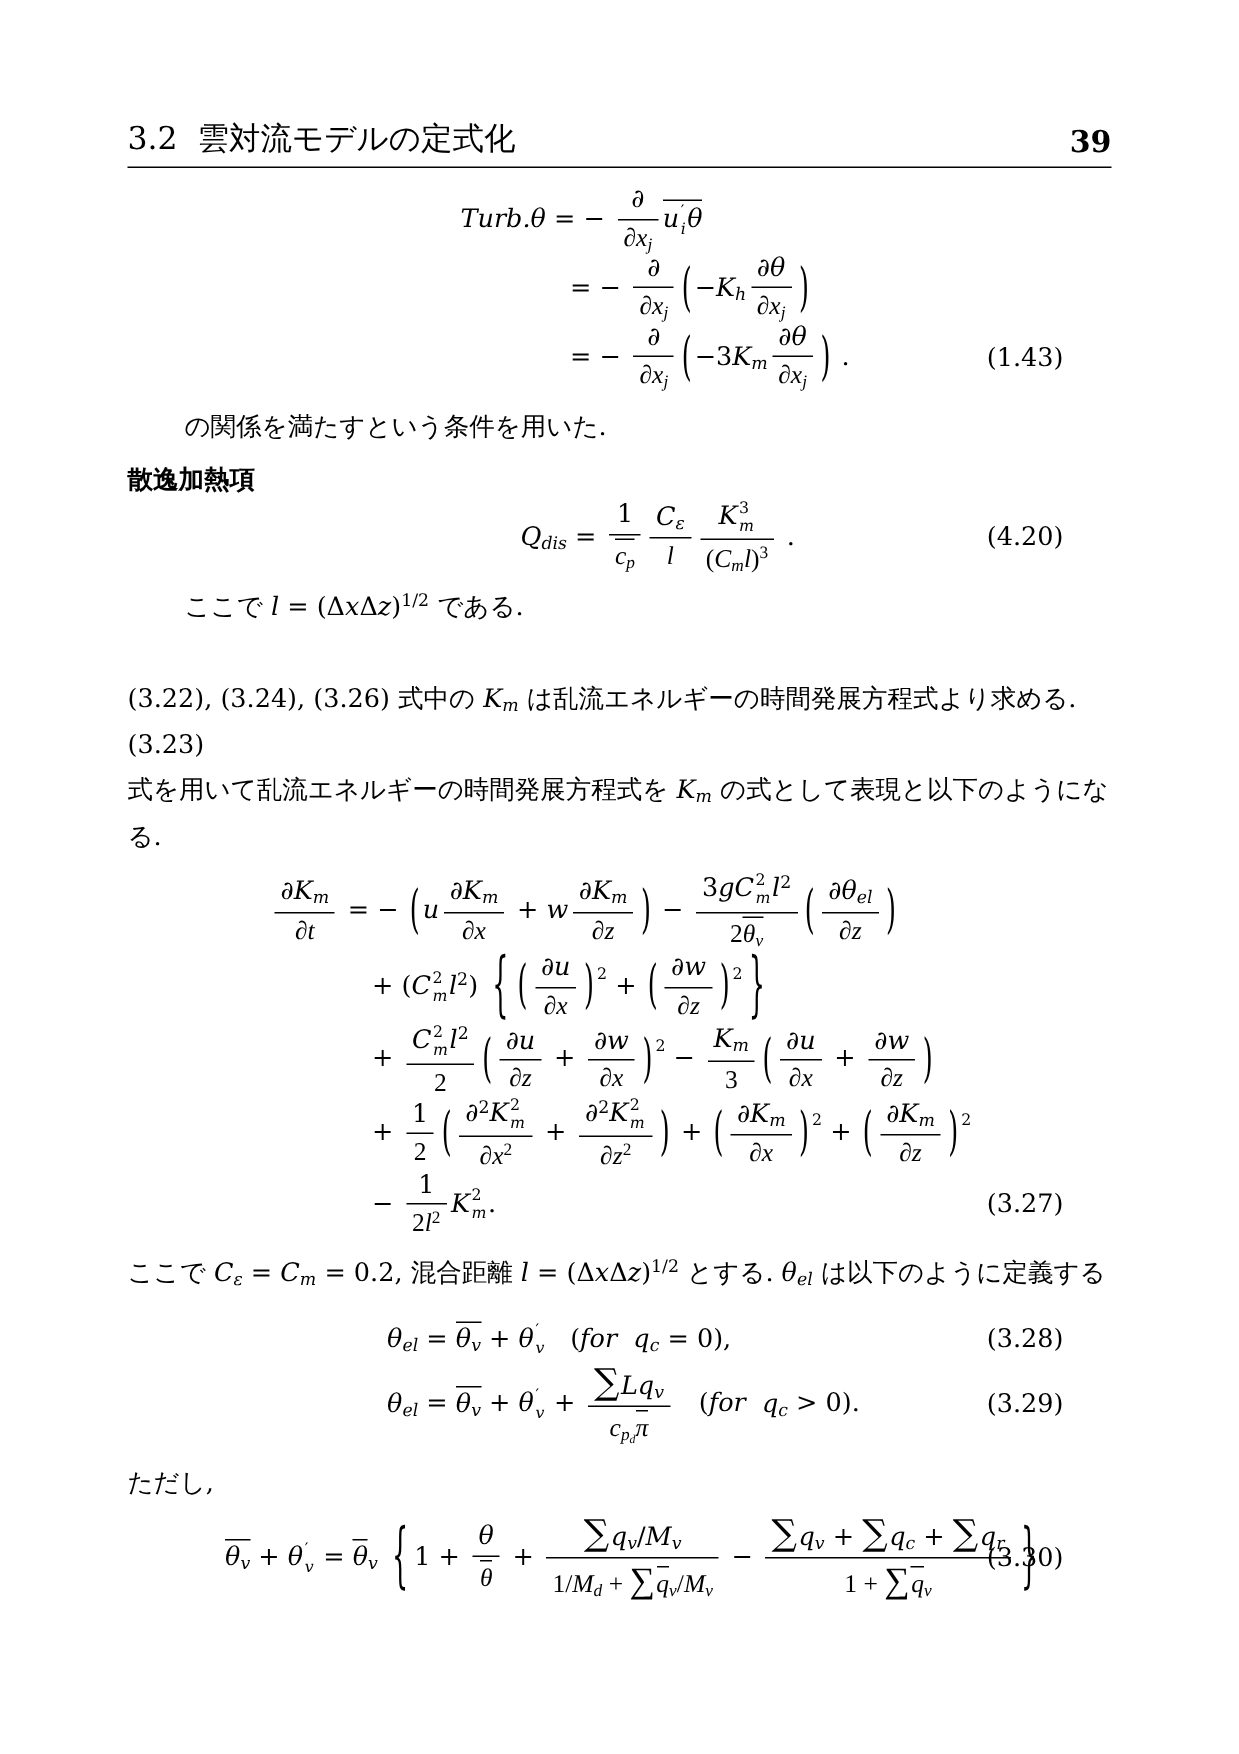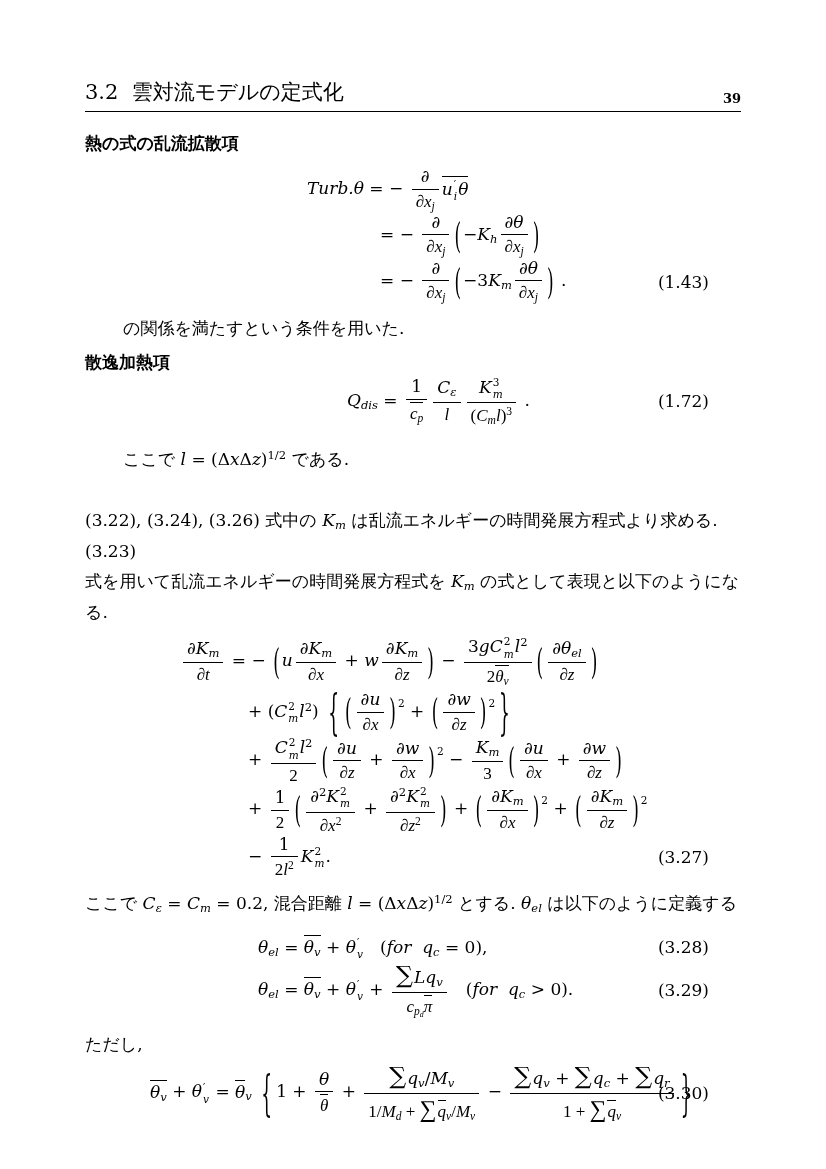--- a/index.html
+++ b/index.html
@@ -6,21 +6,21 @@
   body{
     width:826px;height:1169px;background:#ffffff;color:#000;
     font-family:"DejaVu Serif","Liberation Serif",serif;
     font-size:17px;position:relative;overflow:hidden;
   }
   .page{padding:78px 85px 0 85px;}
   
   .hdr{display:flex;justify-content:space-between;align-items:flex-end;
        border-bottom:1.5px solid #000;padding-bottom:5px;}
   .hdr .sec{font-size:21px;white-space:pre;}
-  .hdr .pg{font-weight:bold;font-size:13px;}
+  .hdr .pg{font-weight:bold;font-size:20px;}
   
   .gh{font-family:"DejaVu Sans","Liberation Sans",sans-serif;font-weight:bold;font-size:17px;}
   p{margin:0;line-height:1.8;}
   
   .eq{position:relative;}
   .eqline{display:flex;align-items:center;position:relative;width:100%;box-sizing:border-box;}
   .eqnum{position:absolute;right:32px;top:50%;transform:translateY(-50%);font-style:normal;}
   .m{white-space:nowrap;display:inline-block;}
   .m i{font-family:inherit;}
   
@@ -43,21 +43,20 @@
 </head>
 <body>
 
 <div class="page">
 
   <div class="hdr">
     <span class="sec">3.2  雲対流モデルの定式化</span>
     <span class="pg">39</span>
   </div>
 
-  <div class="gh" style="margin-top:20px">熱の式の乱流拡散項</div>
 
   <div class="eq" style="margin-top:12px">
     <div class="eqline" style="min-height:40px;padding-left:222px">
       <span class="m"><i>Turb.θ</i> = − <span class="fr"><span class="nu">∂</span><span class="de">∂<i>x<sub>j</sub></i></span></span><span class="ov"><i>u</i><span class="ss"><span>′</span><span><i>i</i></span></span><i>θ</i></span></span>
     </div>
     <div class="eqline" style="min-height:46px;padding-left:295px">
       <span class="m">= − <span class="fr"><span class="nu">∂</span><span class="de">∂<i>x<sub>j</sub></i></span></span><span class="d2">(</span>−<i>K<sub>h</sub></i><span class="fr"><span class="nu">∂<i>θ</i></span><span class="de">∂<i>x<sub>j</sub></i></span></span><span class="d2">)</span></span>
     </div>
     <div class="eqline" style="min-height:46px;padding-left:295px">
       <span class="m">= − <span class="fr"><span class="nu">∂</span><span class="de">∂<i>x<sub>j</sub></i></span></span><span class="d2">(</span>−3<i>K<sub>m</sub></i><span class="fr"><span class="nu">∂<i>θ</i></span><span class="de">∂<i>x<sub>j</sub></i></span></span><span class="d2">)</span> .</span>
@@ -67,25 +66,25 @@
 
 
 
   <p style="margin-top:8px;text-indent:38px">の関係を満たすという条件を用いた.</p>
 
   <div class="gh" style="margin-top:8px">散逸加熱項</div>
 
   <div class="eq">
     <div class="eqline" style="min-height:54px;padding-left:262px">
       <span class="m"><i>Q<sub>dis</sub></i> = <span class="fr"><span class="nu">1</span><span class="de"><span class="ov"><i>c<sub>p</sub></i></span></span></span><span class="fr"><span class="nu"><i>C<sub>ε</sub></i></span><span class="de"><i>l</i></span></span><span class="fr"><span class="nu"><i>K</i><span class="ss"><span>3</span><span><i>m</i></span></span></span><span class="de">(<i>C<sub>m</sub>l</i>)<sup>3</sup></span></span> .</span>
-      <span class="eqnum">(1.72)</span>
+      <span class="eqnum">(4.20)</span>
     </div>
   </div>
 
-  <p style="margin-top:16px;text-indent:38px">ここで <i>l</i> = (Δ<i>x</i>Δ<i>z</i>)<sup>1/2</sup> である.</p>
+  <p style="margin-top:5px;text-indent:38px">ここで <i>l</i> = (Δ<i>x</i>Δ<i>z</i>)<sup>1/2</sup> である.</p>
 
   <p style="margin-top:30px">(3.22), (3.24), (3.26) 式中の <i>K<sub>m</sub></i> は乱流エネルギーの時間発展方程式より求める. (3.23)</p>
   <p>式を用いて乱流エネルギーの時間発展方程式を <i>K<sub>m</sub></i> の式として表現と以下のようになる.</p>
 
   <div class="eq" style="margin-top:8px">
     <div class="eqline" style="min-height:46px;padding-left:95px">
       <span class="m"><span class="fr"><span class="nu">∂<i>K<sub>m</sub></i></span><span class="de">∂<i>t</i></span></span> = − <span class="d2">(</span><i>u</i><span class="fr"><span class="nu">∂<i>K<sub>m</sub></i></span><span class="de">∂<i>x</i></span></span> + <i>w</i><span class="fr"><span class="nu">∂<i>K<sub>m</sub></i></span><span class="de">∂<i>z</i></span></span><span class="d2">)</span> − <span class="fr"><span class="nu">3<i>gC</i><span class="ss"><span>2</span><span><i>m</i></span></span><i>l</i><sup>2</sup></span><span class="de">2<span class="ov"><i>θ<sub>v</sub></i></span></span></span><span class="d2">(</span><span class="fr"><span class="nu">∂<i>θ<sub>el</sub></i></span><span class="de">∂<i>z</i></span></span><span class="d2">)</span></span>
     </div>
     <div class="eqline" style="min-height:48px;padding-left:163px">
       <span class="m">+ (<i>C</i><span class="ss"><span>2</span><span><i>m</i></span></span><i>l</i><sup>2</sup>) <span class="d3">{</span><span class="d2">(</span><span class="fr"><span class="nu">∂<i>u</i></span><span class="de">∂<i>x</i></span></span><span class="d2">)</span><sup class="hi">2</sup> + <span class="d2">(</span><span class="fr"><span class="nu">∂<i>w</i></span><span class="de">∂<i>z</i></span></span><span class="d2">)</span><sup class="hi">2</sup><span class="d3">}</span></span>

